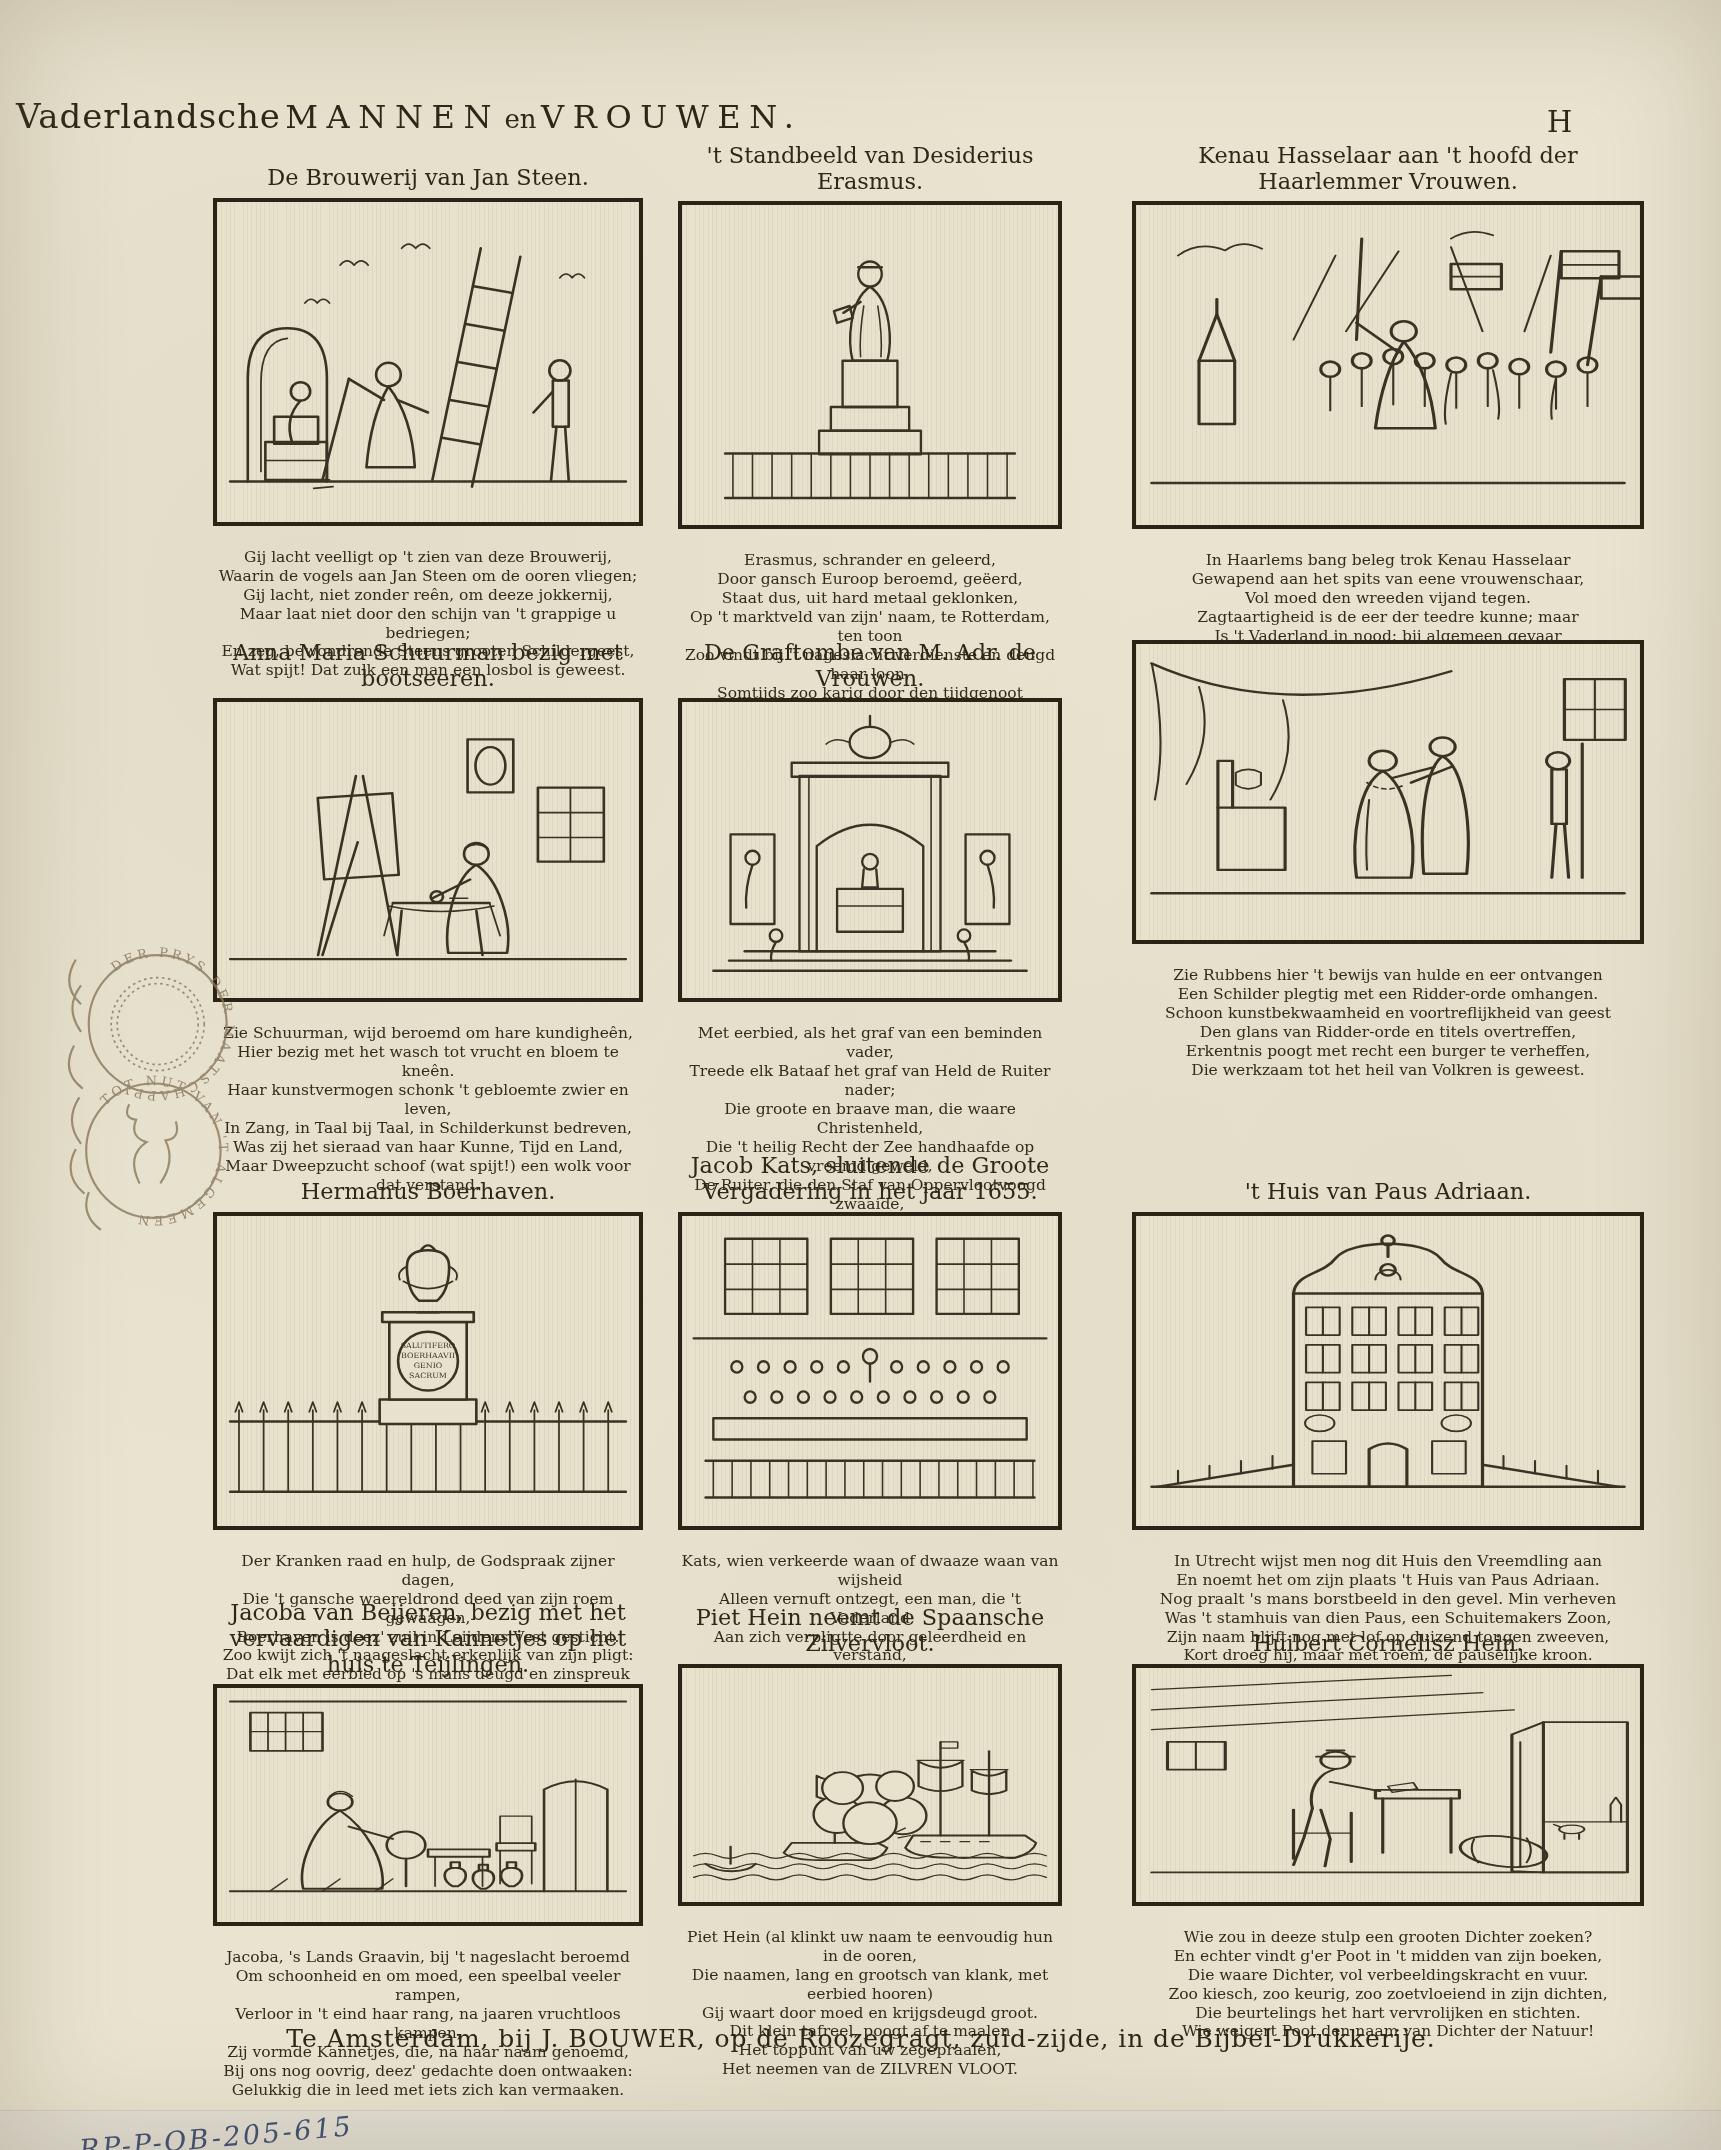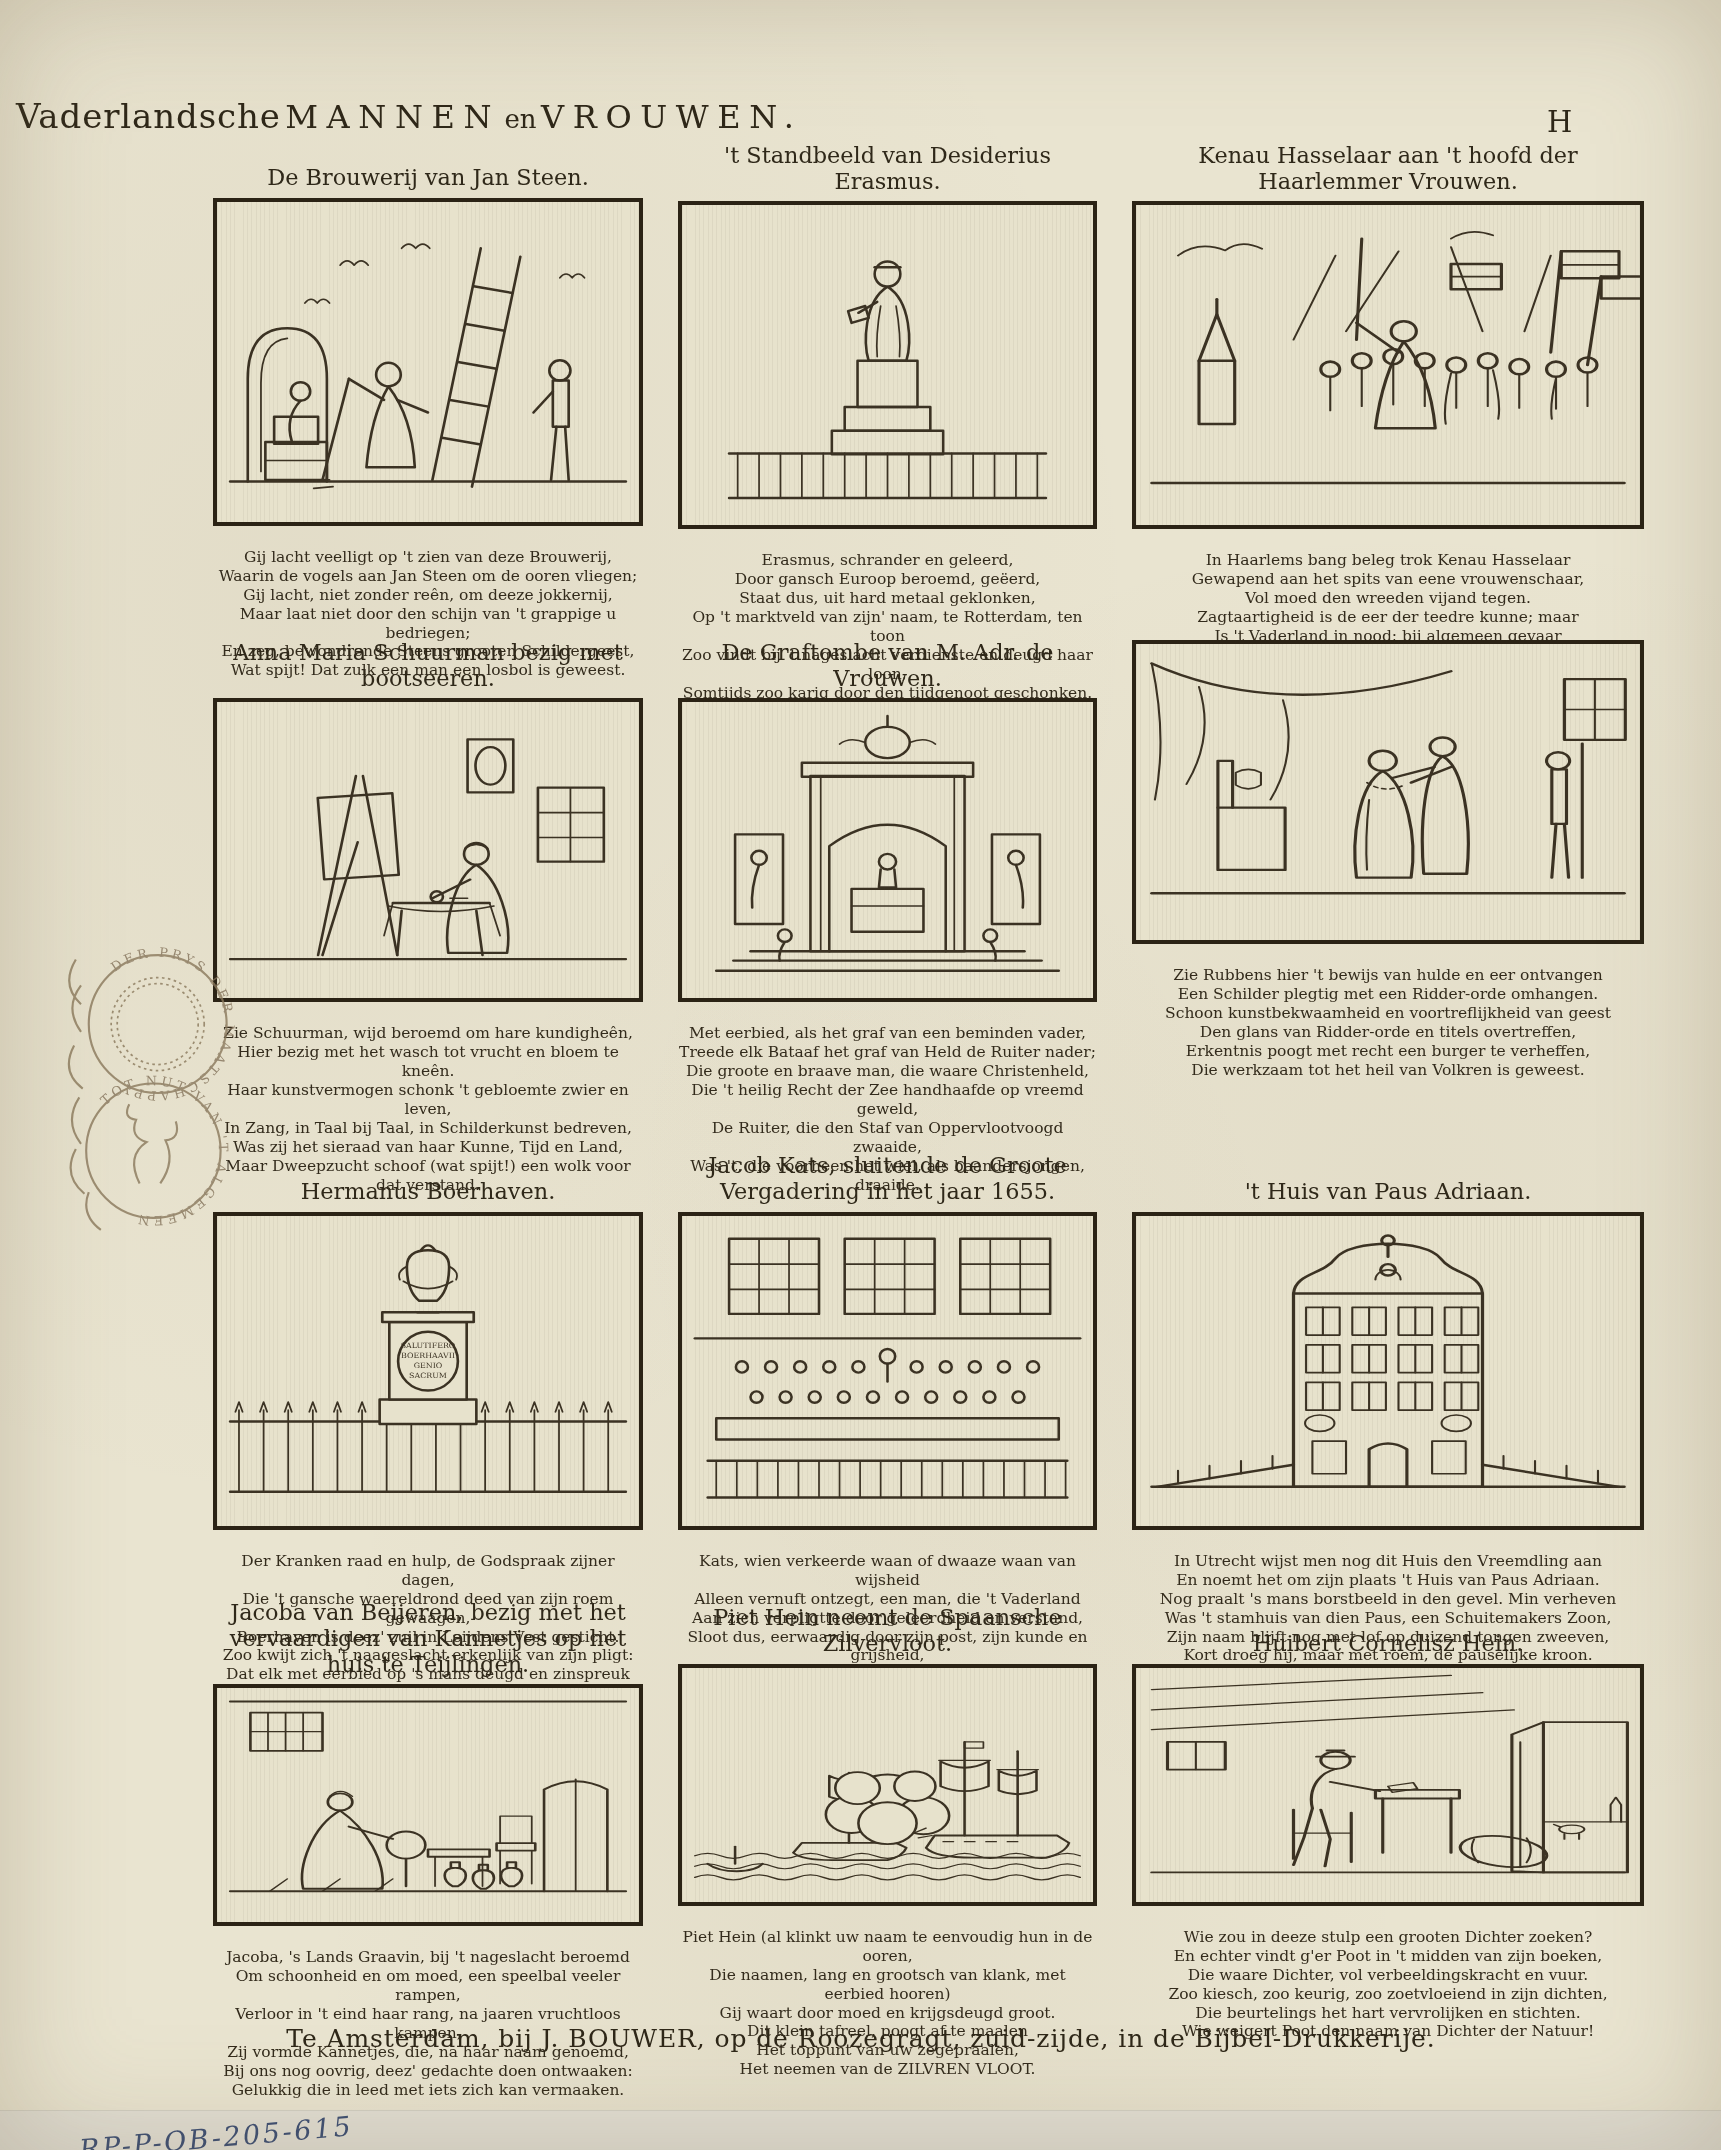--- a/index.html
+++ b/index.html
@@ -19,21 +19,21 @@
     box-shadow:inset 0 0 120px rgba(110,92,62,0.28);}
   #bottom-strip{position:absolute;left:0;right:0;top:2110px;height:41px;
     background:#e2dfd4;border-top:1.7px solid #d2cfc2;}
   .header-title{position:absolute;top:96px;left:16px;width:100%;white-space:nowrap}
   .t-script{font-size:34px;letter-spacing:0.9px}
   .t-caps{font-size:32px;letter-spacing:8.6px}
   .t-conj{font-size:26px}
   .page-letter{position:absolute;top:105px;left:1547px;font-size:29px;letter-spacing:1.7px}
   .panel{position:absolute;text-align:center}
   .col1{left:213px;width:430px}
-  .col2{left:678px;width:419px}
+  .col2{left:678px;width:384px}
   .col3{left:1132px;width:512px}
   .row1{top:143px}.row2{top:640px}.row3{top:1148px}.row4{top:1600px}
   .caption{font-size:22.4px;line-height:1.15;display:flex;align-items:flex-end;justify-content:center;margin-bottom:6.9px}
   .row1 .caption{min-height:48px}
   .row2 .caption{min-height:34px}
   .row3 .caption{min-height:57px}
   .row4 .caption{min-height:57px}
   .woodcut{
     border:4.3px solid #2b2315;position:relative;
     background:#e7e2cc repeating-linear-gradient(90deg, rgba(62,52,38,0.06) 0 0.9px, transparent 0.9px 4.3px);

